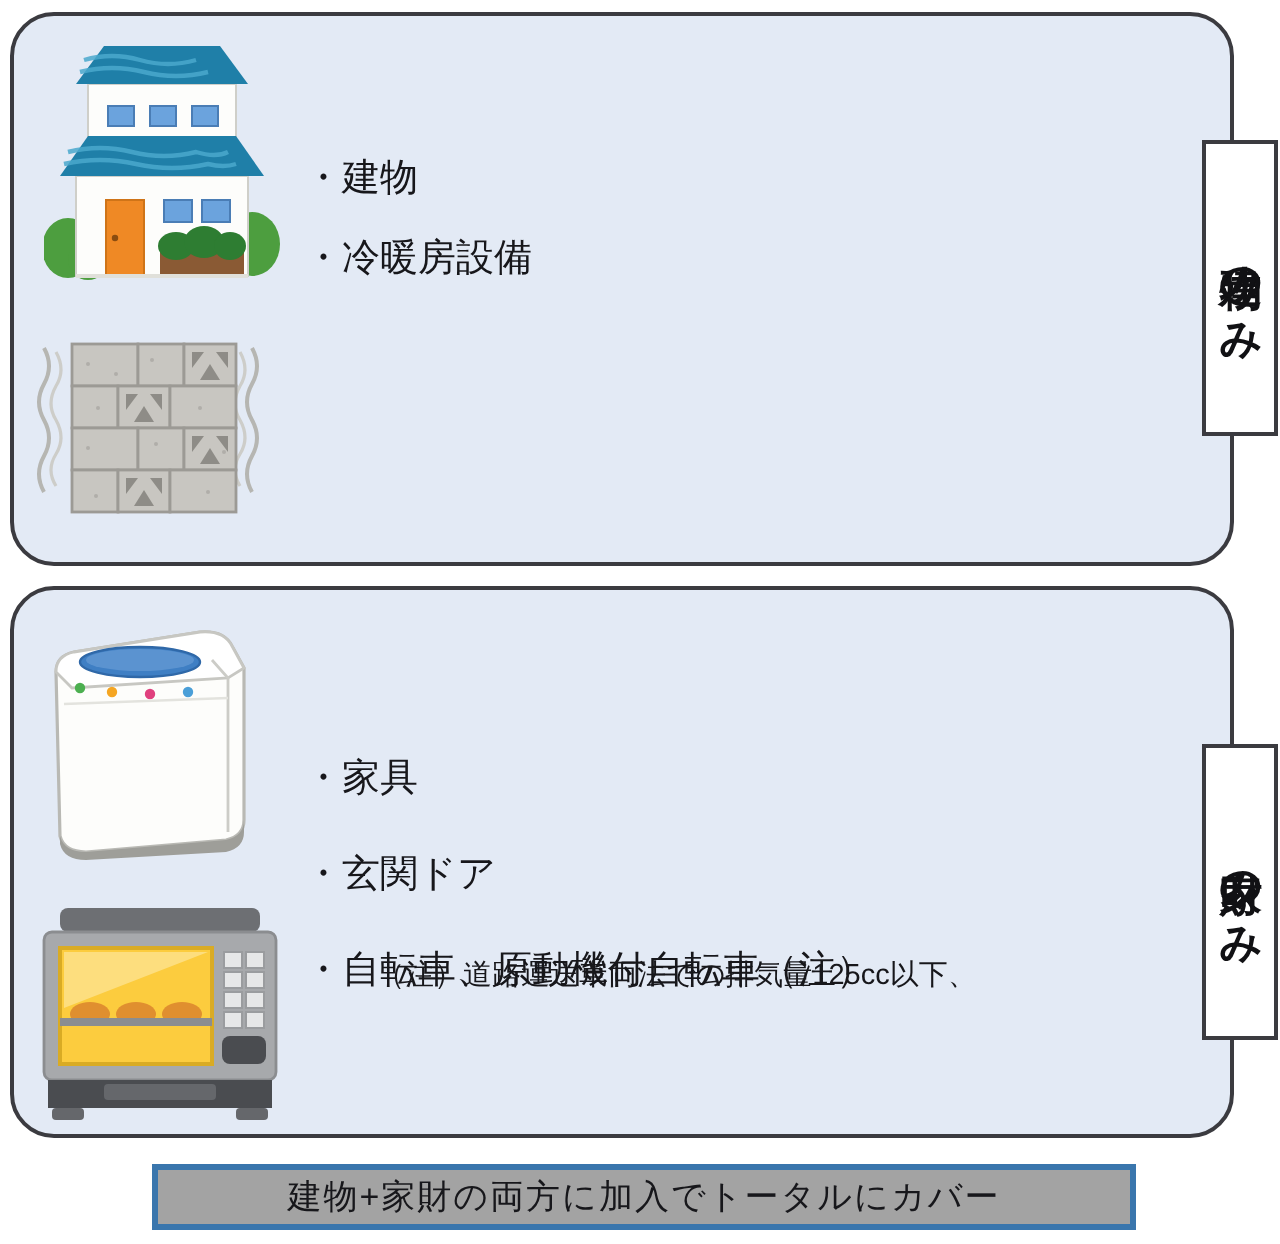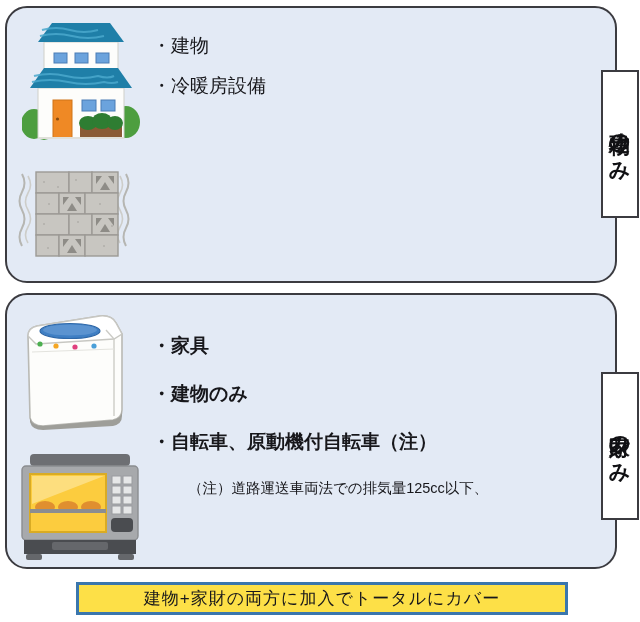--- a/index.html
+++ b/index.html
@@ -43,32 +43,33 @@
     justify-content: center;
     line-height: 1;
   }
   #vtab-building { left: 601px; top: 70px;  width: 38px; height: 148px; }
   #vtab-contents { left: 601px; top: 372px; width: 38px; height: 148px; }
 
   
   .list {
     position: absolute;
     color: #17171b;
+    margin-top: 44px;
   }
   .list-item {
     font-size: 19px;
     line-height: 1;
     color: #17171b;
     white-space: nowrap;
   }
 
   #list-building { left: 152px; top: 36px; }
   #list-building .list-item { margin-bottom: 21px; }
 
-  #list-contents { left: 152px; top: 336px; font-weight: bold; }
+  #list-contents { left: 152px; top: 336px; }
   #list-contents .list-item { margin-bottom: 29px; }
 
   .note {
     position: absolute;
     left: 188px;
     top: 477px;
     font-size: 14.5px;
     line-height: 1.55;
     color: #17171b;
     white-space: nowrap;
@@ -76,21 +77,21 @@
   }
   .note .note-l2 { display: block; padding-left: 22px; }
 
   
   #bottom-bar {
     position: absolute;
     left: 76px;
     top: 582px;
     width: 492px;
     height: 33px;
-    background: #fde047;
+    background: #a3a3a3;
     border: 3px solid #3a76ad;
     box-sizing: border-box;
     display: flex;
     align-items: center;
     justify-content: center;
   }
   #bottom-bar-text {
     font-size: 17px;
     letter-spacing: 1px;
     color: #17171b;
@@ -287,21 +288,21 @@
     <rect x="8" y="88" width="112" height="14" fill="#4a4c50"></rect>
     <rect x="36" y="90" width="56" height="8" rx="2" fill="#65676b"></rect>
 
     <rect x="10" y="102" width="16" height="6" rx="2" fill="#65676b"></rect>
     <rect x="102" y="102" width="16" height="6" rx="2" fill="#65676b"></rect>
   </svg>
 </div>
 
 <div class="list" id="list-contents">
   <div class="list-item">・家具</div>
-  <div class="list-item">・建物のみ</div>
+  <div class="list-item">・玄関ドア</div>
   <div class="list-item">・自転車、原動機付自転車（注）</div>
 </div>
 
 <div class="note">
   <span class="note-l1">（注）道路運送車両法での排気量125cc以下、</span>
 </div>
 
 <div class="vtab" id="vtab-contents">家財のみ</div>
 
 <div id="bottom-bar">

